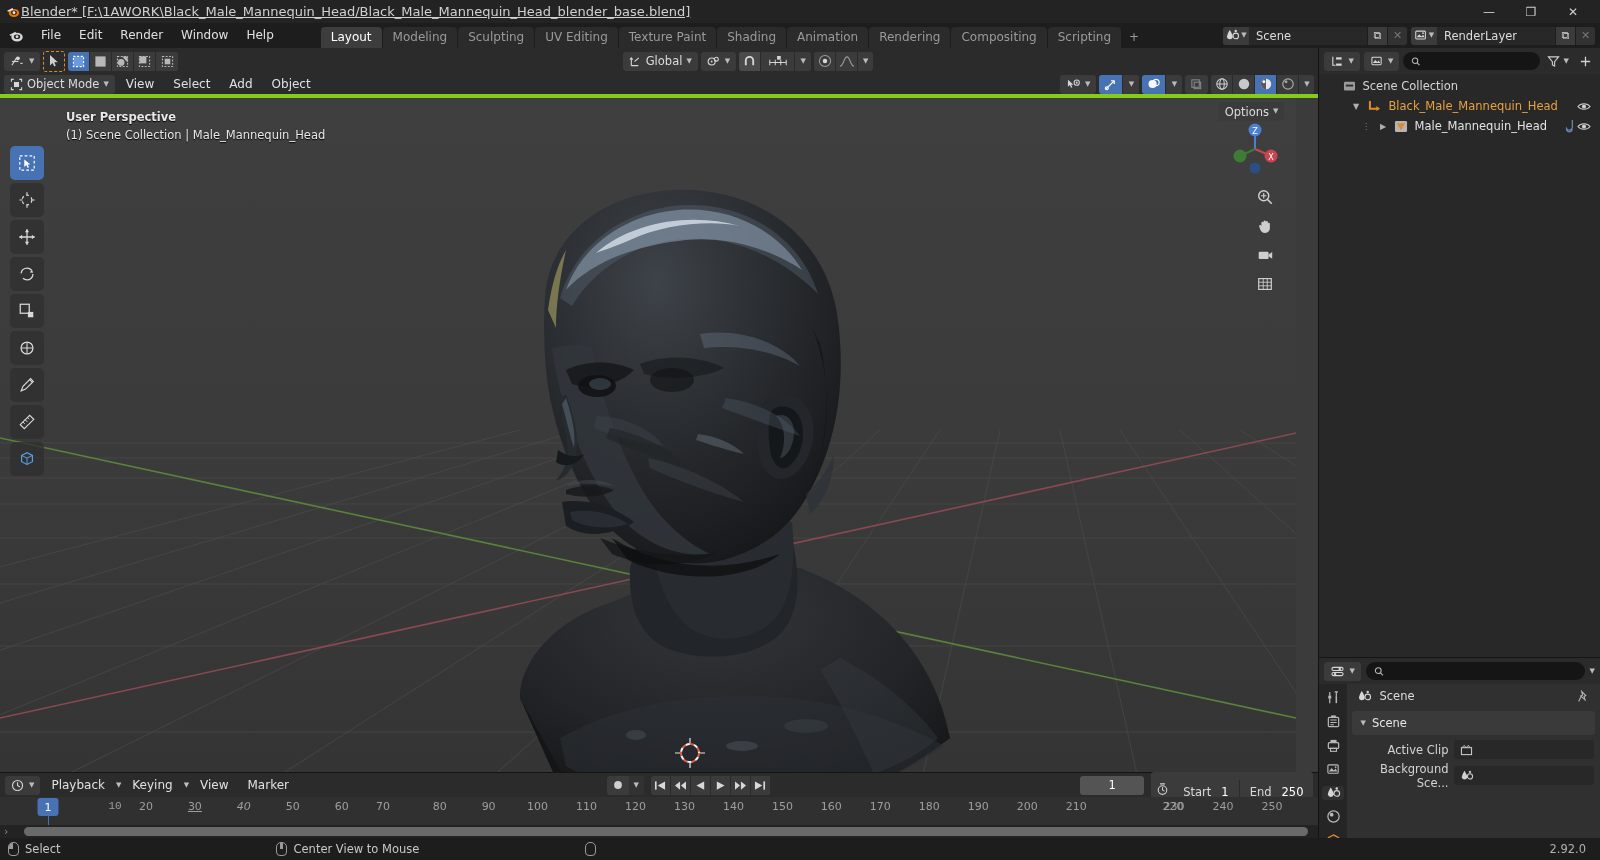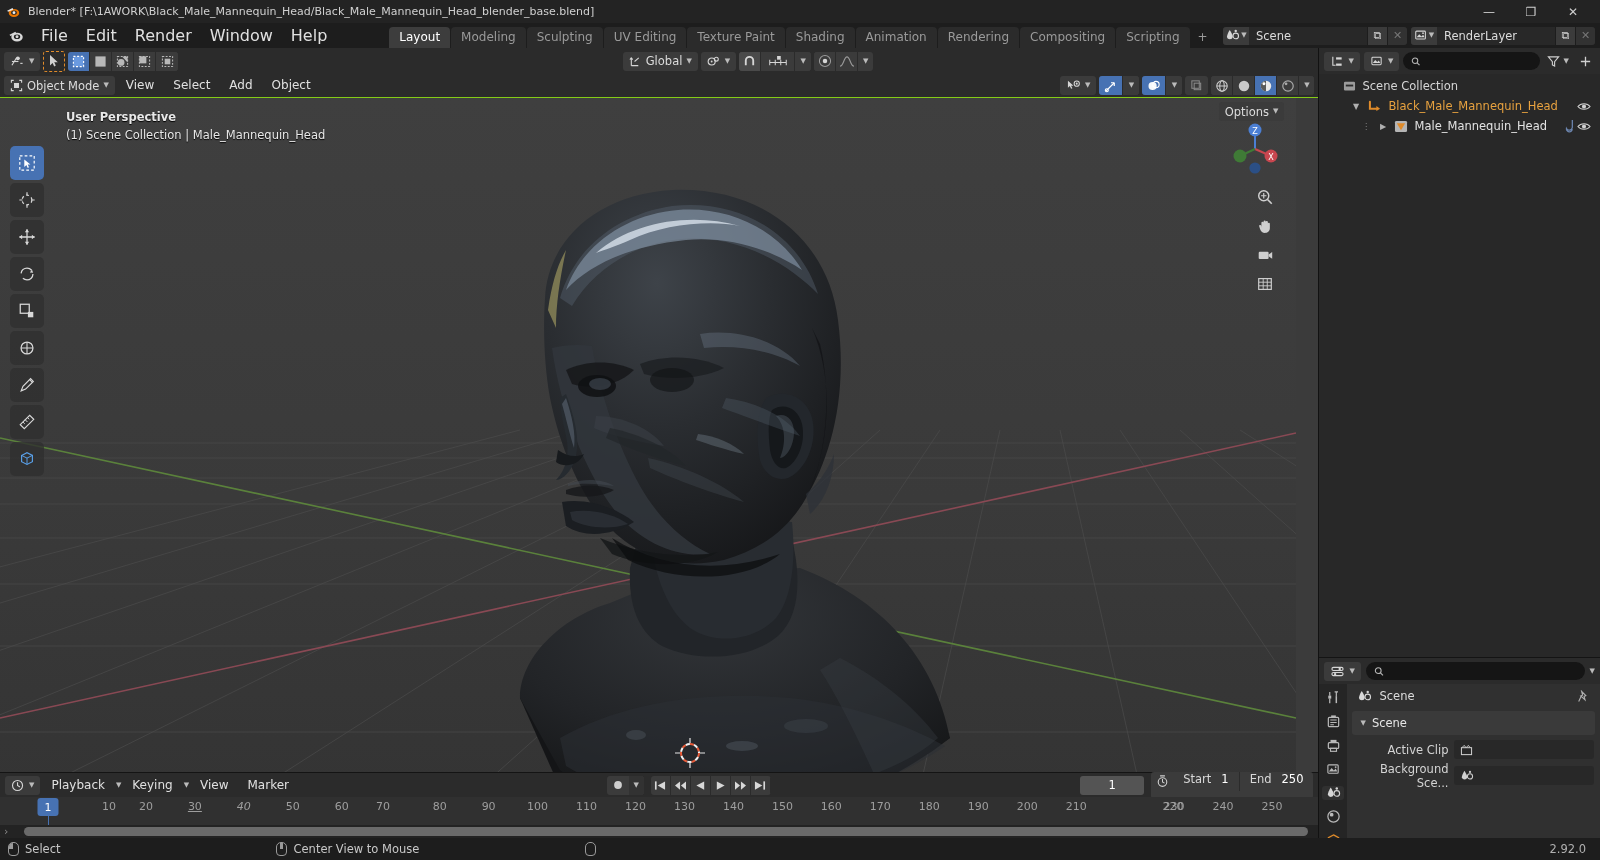--- a/index.html
+++ b/index.html
@@ -3,32 +3,32 @@
 <meta charset="utf-8">
 <style>
   * { box-sizing: border-box; margin:0; padding:0; }
   html,body { width:1600px; height:860px; overflow:hidden; background:#1d1d1d;
     font-family:"DejaVu Sans", sans-serif; font-size:12px; color:#e6e6e6; }
   .app { position:relative; width:1600px; height:860px; display:flex; flex-direction:column; }
 
   
   .titlebar { height:23px; background:#232323; display:flex; align-items:center;
     padding:0 6px; flex:0 0 23px; }
-  .title-text { font-size:11px; color:#d0d0d0; margin-left:7px; white-space:nowrap; }
+  .title-text { font-size:13px; color:#d0d0d0; white-space:nowrap;text-decoration:underline; }
   .win-btns { margin-left:auto; display:flex; align-items:center; gap:0; }
   .win-btn { width:42px; height:23px; display:flex; align-items:center; justify-content:center;
     color:#cfcfcf; font-size:12px; }
   .blender-logo { width:15px; height:15px; position:relative; display:inline-block; }
 
   
   .topbar { height:25px; background:#1d1d1d; display:flex; align-items:stretch; flex:0 0 25px; }
   .topbar-logo { width:32px; display:flex; align-items:center; justify-content:center; }
   .menu { display:flex; align-items:center; }
-  .menu-item { padding:0 9px; height:25px; line-height:25px; font-size:16px; color:#e0e0e0; }
-  .tabs { display:flex; align-items:flex-end; margin-left:25px;padding-left:28px; }
+  .menu-item { padding:0 9px; height:25px; line-height:25px; font-size:12px; color:#e0e0e0; }
+  .tabs { display:flex; align-items:flex-end; margin-left:10px;padding-left:28px; }
   .tab { padding:0 10px; height:21px; line-height:21px; font-size:12px; color:#9a9a9a;
     background:#2b2b2b; margin-right:1px; border-radius:4px 4px 0 0; align-self:flex-end; }
   .tab.active { background:#3d3d3d; color:#fff; }
   .tab.plus { color:#9a9a9a; padding:0 7px; background:transparent; }
   .topbar-right { margin-left:auto; display:flex; align-items:center; gap:4px; padding-right:5px; }
   .id-block { display:flex; align-items:center; height:18px; background:#282828; border-radius:3px; overflow:hidden; }
   .id-icon { width:26px; height:18px; background:#3b3b3b; display:flex; align-items:center;
     justify-content:center; gap:1px; }
   .id-name { min-width:118px; padding:0 7px; height:18px; line-height:18px; background:#282828;
     font-size:11.5px; color:#dcdcdc; }
@@ -40,21 +40,21 @@
   .main { flex:1 1 auto; display:flex; min-height:0; }
   .leftcol { flex:1 1 auto; display:flex; flex-direction:column; min-width:0; }
   .rightcol { flex:0 0 270px; display:flex; flex-direction:column; background:#1d1d1d;
     border-left:1px solid #121212; }
 
   
   .viewport-wrap { position:relative; flex:1 1 auto; display:flex; flex-direction:column; min-height:0; }
   .vp-header { height:26px; background:#2b2b2b; display:flex; align-items:center;
     padding:0 4px; gap:3px; flex:0 0 26px; position:relative; z-index:5; }
   .vp-header2 { height:24px; background:#2b2b2b; display:flex; align-items:center;
-    padding:0 4px; gap:3px; flex:0 0 24px; position:relative; z-index:5; border-bottom:1px solid #84cc16;}
+    padding:0 4px; gap:3px; flex:0 0 24px; position:relative; z-index:5; border-bottom:4px solid #84cc16;}
   .hbtn { height:19px; background:#3b3b3b; border-radius:3px; display:flex; align-items:center;
     padding:0 6px; gap:4px; color:#dcdcdc; font-size:11.5px; }
   .hgroup { display:flex; align-items:center; background:#3b3b3b; border-radius:3px; overflow:hidden; }
   .hgroup > .seg { width:22px; height:19px; display:flex; align-items:center; justify-content:center;
     background:#3b3b3b; border-right:1px solid #2b2b2b; }
   .hgroup > .seg:last-child { border-right:none; }
   .hgroup > .seg.on { background:#4772b3; }
   .menu-sm { padding:0 8px; height:19px; line-height:19px; font-size:12px; color:#e0e0e0; border-radius:3px;}
   .caret { font-size:7px; color:#bbb; line-height:1; }
   .spacer { flex:1 1 auto; }
@@ -86,21 +86,21 @@
   .tl-header { height:24px; display:flex; align-items:center; padding:0 5px; gap:3px;
     background:#2b2b2b; }
   .tl-transport { display:flex; align-items:center; background:#3b3b3b; border-radius:3px;
     overflow:hidden; }
   .tl-transport .seg { width:20px; height:19px; display:flex; align-items:center;
     justify-content:center; border-right:1px solid #2b2b2b; }
   .tl-rec { display:flex; align-items:center; background:#3b3b3b; border-radius:3px; overflow:hidden;
     margin-right:4px;}
   .frame-field { width:64px; height:19px; background:#545454; border-radius:3px;
     display:flex; align-items:center; justify-content:center; font-size:11.5px; color:#fff; }
-  .range-group { display:flex; align-items:flex-start; background:#3b3b3b; border-radius:3px; overflow:hidden;
+  .range-group { display:flex; align-items:flex-end; background:#3b3b3b; border-radius:3px; overflow:hidden;
     height:27px; margin-left:4px; }
   .range-lbl { padding:0 8px 0 10px; font-size:11.5px; color:#d8d8d8; }
   .range-val { padding:0 10px 0 2px; font-size:11.5px; color:#fff; }
   .range-sep { width:1px; height:19px; background:#2b2b2b; }
   .tl-ruler { flex:1 1 auto; position:relative; background:#303030; overflow:hidden; }
   .tick { position:absolute; top:3px; font-size:11px; color:#9e9e9e; transform:translateX(-50%); }
   .playhead { position:absolute; top:1px; height:18px; padding:0 7px; background:#4772b3;
     border-radius:3px; color:#fff; font-size:11px; display:flex; align-items:center;
     transform:translateX(-50%); }
   .playhead-line { position:absolute; top:19px; bottom:0; width:1px; background:#4772b3; }
@@ -756,21 +756,21 @@
             <span class="range-lbl">Start</span>
             <span class="range-val">1</span>
             <div class="range-sep"></div>
             <span class="range-lbl">End</span>
             <span class="range-val">250</span>
           </div>
         </div>
 
         <div class="tl-ruler">
           <div id="tl-ticks">
-              <span class="tick" style="left: 109px;">10</span>
+              <span class="tick" style="left: 115px; font-family: Liberation Mono, monospace;">10</span>
               <span class="tick" style="left: 145.92px;">20</span>
               <span class="tick" style="left: 194.88px; text-decoration: underline;">30</span>
               <span class="tick" style="left: 243.84px; font-style: italic;">40</span>
               <span class="tick" style="left: 292.8px;">50</span>
               <span class="tick" style="left: 341.76px;">60</span>
               <span class="tick" style="left: 383px;">70</span>
               <span class="tick" style="left: 439.68px;">80</span>
               <span class="tick" style="left: 488.64px;">90</span>
               <span class="tick" style="left: 537.6px;">100</span>
               <span class="tick" style="left: 586.56px;">110</span>

